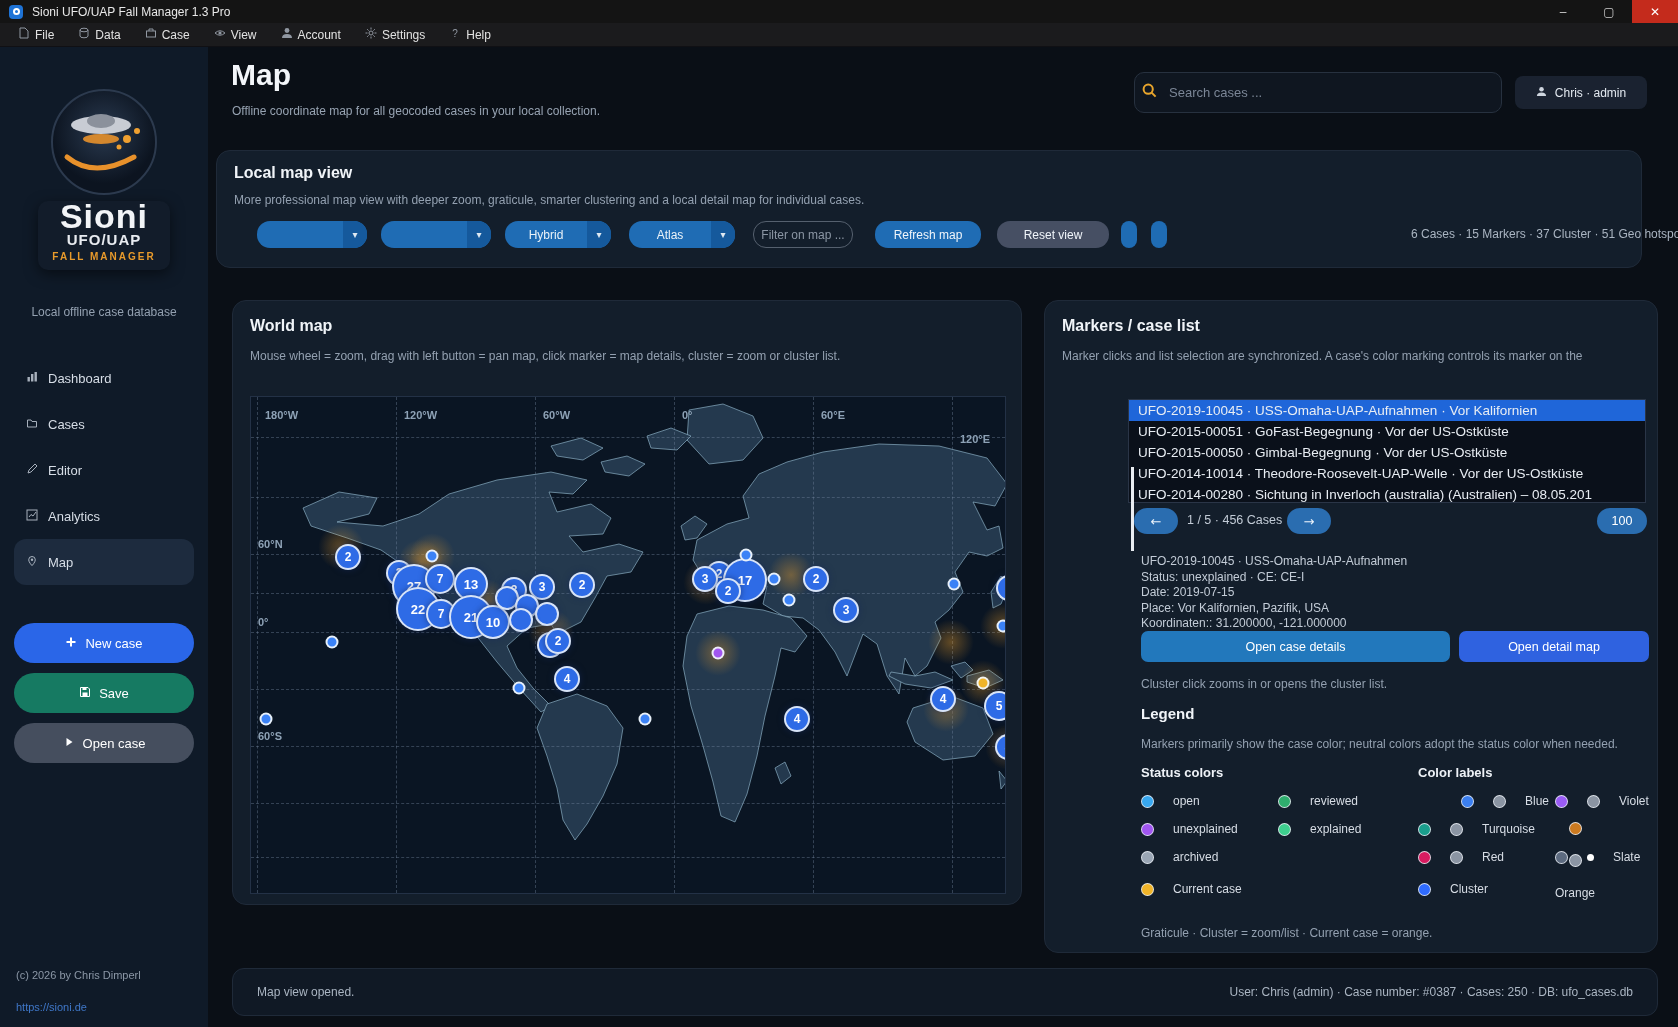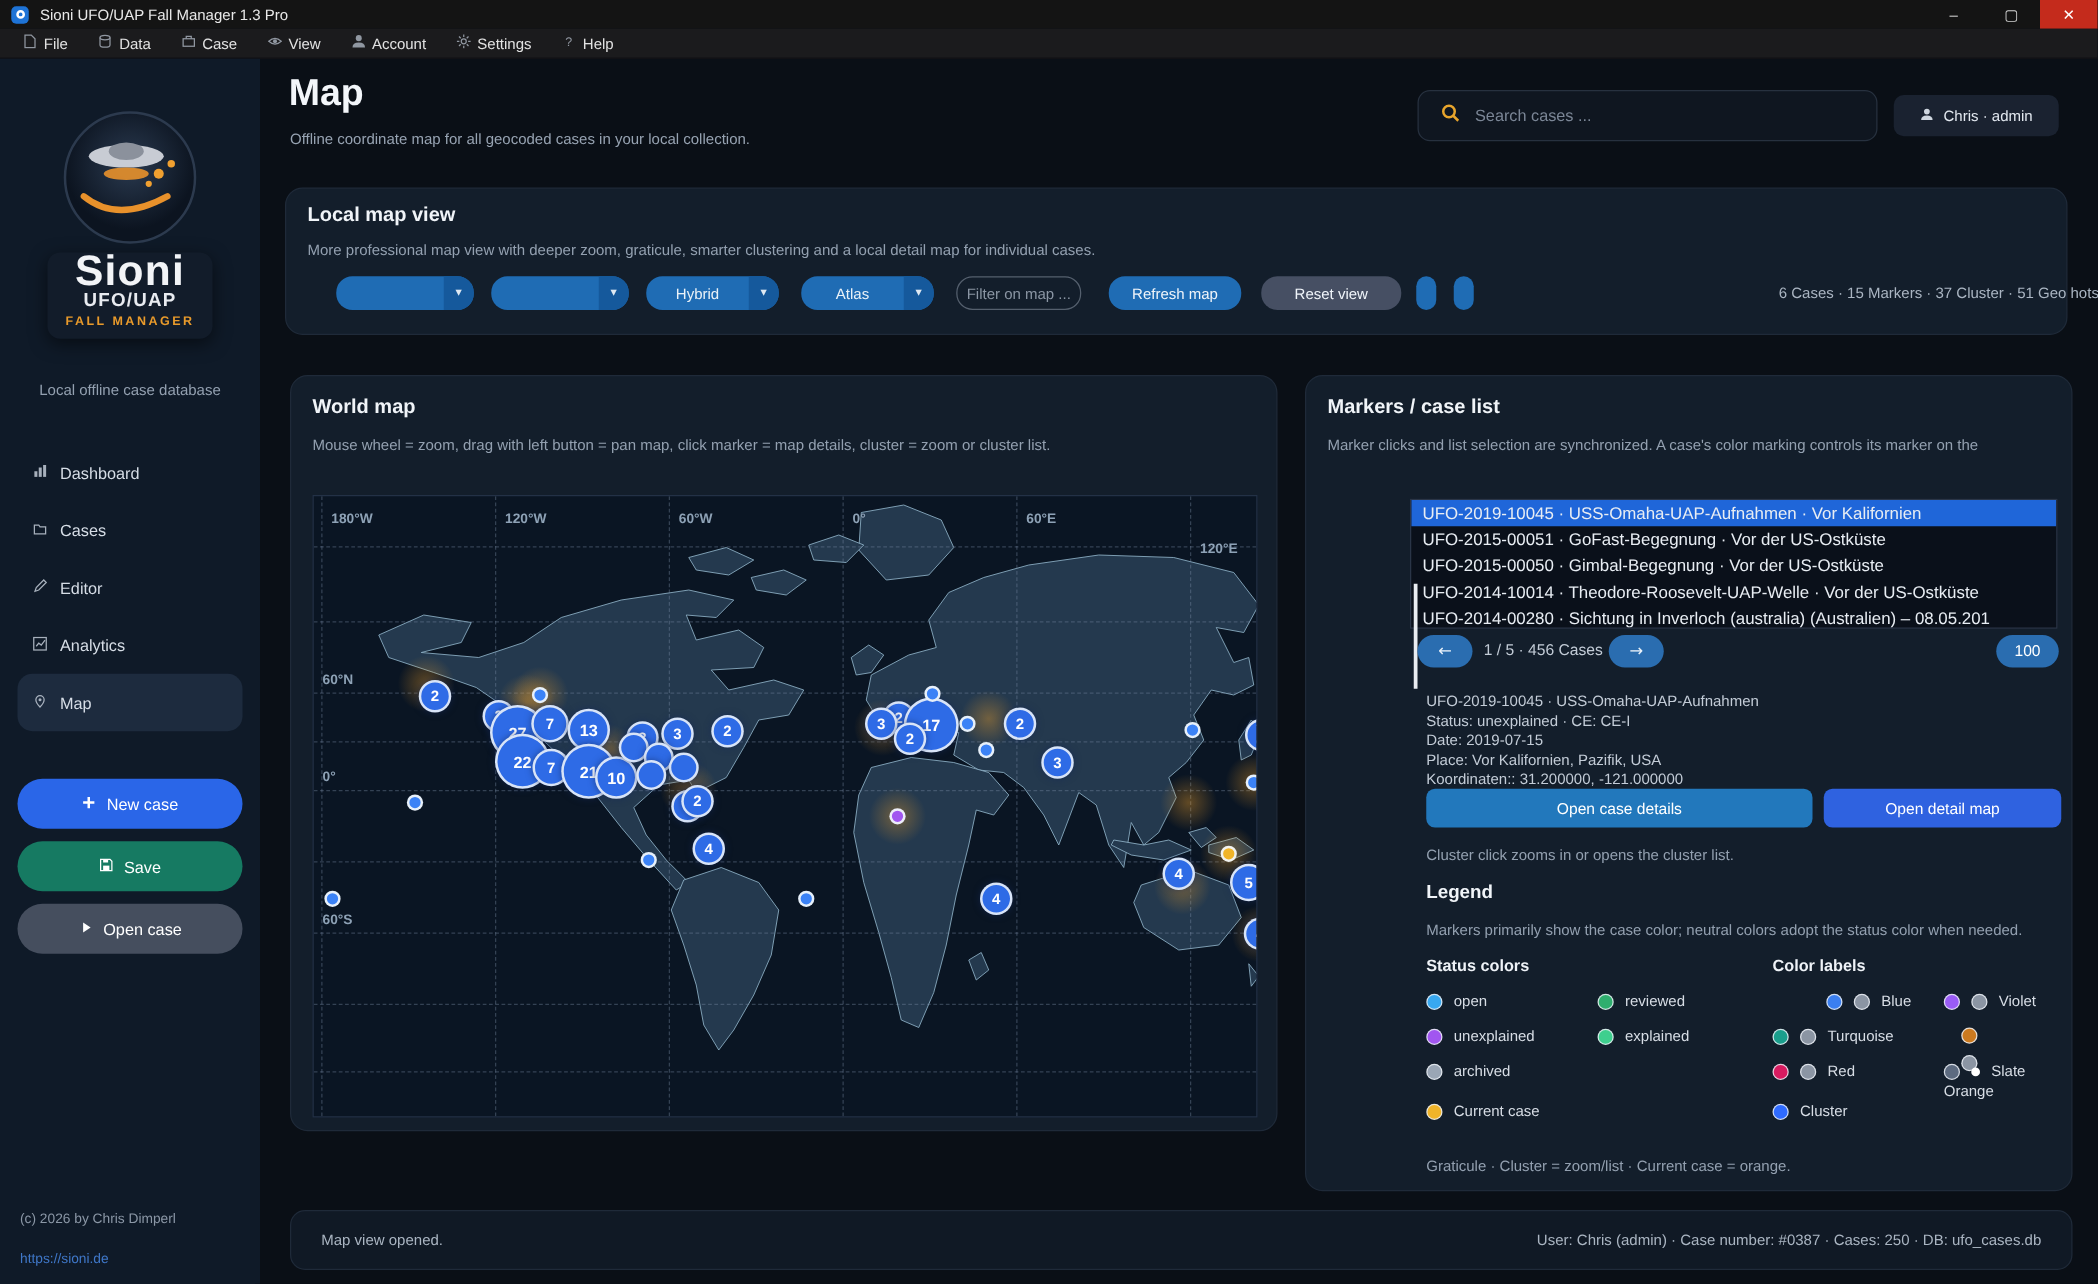--- a/index.html
+++ b/index.html
@@ -41,21 +41,21 @@
   .nav-item svg { opacity:.85; }
   .side-btn { position:absolute; left:14px; width:180px; height:40px; border-radius:20px;
     display:flex; align-items:center; justify-content:center; gap:8px; font-size:13px; color:#fff; }
   #side-footer { position:absolute; left:16px; width:190px; font-size:11px; color:#8b97a6; }
   #side-link { color:#3f77c8; }
 
   
   #page-title { position:absolute; left:231px; top:58px; font-size:30px; font-weight:bold; color:#f3f6fa; }
   #page-sub { position:absolute; left:232px; top:104px; font-size:12px; color:#97a3b2; }
   #search-box { position:absolute; left:1134px; top:72px; width:368px; height:41px; background:#0f1620;
-    border:1px solid #27313f; border-radius:10px; display:flex; align-items:center; gap:12px; padding-left:18px; }
+    border:1px solid #27313f; border-radius:10px; display:flex; align-items:center; gap:12px; padding-left:7px; }
   #search-ph { font-size:13px; color:#7b8696; }
   #account-chip { position:absolute; left:1515px; top:76px; width:132px; height:33px; background:#1a2230;
     border-radius:8px; display:flex; align-items:center; justify-content:center; gap:8px; font-size:12px; color:#e3e9f0; }
 
   .card { position:absolute; background:#131e2b; border:1px solid #1f2a39; border-radius:14px; }
   .card-h { font-size:16px; font-weight:bold; color:#f0f4f8; }
   .card-sub { font-size:12px; color:#93a0b0; }
 
   
   .dd { position:absolute; top:70px; height:27px; border-radius:13px; background:#1f6cb4; color:#eaf2f8;
@@ -95,21 +95,21 @@
   .pg-btn { position:absolute; width:44px; height:26px; border-radius:13px; background:#2a6db0; color:#eaf2fa;
     font-size:13px; display:flex; align-items:center; justify-content:center; font-family:"DejaVu Sans",sans-serif; }
   #pg-label { position:absolute; left:142px; top:212px; font-size:12.5px; color:#c2cbd6; }
   #pg-size { position:absolute; left:552px; top:207px; width:50px; height:26px; border-radius:13px;
     background:#2a6db0; color:#fff; font-size:12.5px; display:flex; align-items:center; justify-content:center; }
   .detail-line { font-size:12px; color:#c3ccd7; line-height:15.5px; }
   .panel-btn { position:absolute; height:31px; border-radius:7px; color:#fff; font-size:12.5px;
     display:flex; align-items:center; justify-content:center; }
   .note { font-size:12px; color:#93a0b0; }
   .lg-title { font-size:13px; font-weight:bold; color:#eef2f7; }
-  .lg-entry { position:absolute; display:flex; align-items:center; gap:9px; font-size:12px; color:#d7dde5; }
+  .lg-entry { position:absolute; display:flex; align-items:center; gap:19px; font-size:12px; color:#d7dde5; }
   .lg-dot { width:13px; height:13px; border-radius:50%; border:1.5px solid rgba(235,240,246,.85); }
   .lg-dot.small { width:7px; height:7px; border:none; }
 
   
   #statusbar { position:absolute; left:232px; top:968px; width:1426px; height:48px; background:#10192575;
     background:#101925; border:1px solid #1f2a39; border-radius:12px; display:flex; align-items:center;
     justify-content:space-between; padding:0 24px; font-size:12px; color:#aab5c2; }
 </style>
 </head>
 <body>
@@ -288,21 +288,21 @@
   <span id="search-ph">Search cases ...</span>
 </div>
 <div id="account-chip">
   <span><svg width="11" height="11" viewBox="0 0 12 12">
         <circle cx="6" cy="3.5" r="2.5" fill="#cfd6df"></circle>
         <path d="M1,11 Q1,7 6,7 Q11,7 11,11 Z" fill="#cfd6df"></path>
       </svg></span>
   <span>Chris · admin</span>
 </div>
 
-<div class="card" style="left:228px; top:150px; width:1426px; height:118px;">
+<div class="card" style="left:216px; top:150px; width:1426px; height:118px;">
   <div class="card-h" style="position:absolute; left:17px; top:13px;">Local map view</div>
   <div class="card-sub" style="position:absolute; left:17px; top:42px;">More professional map view with deeper zoom, graticule, smarter clustering and a local detail map for individual cases.</div>
   <div id="dd-row">
       <div class="dd" style="left: 40px; width: 110px;">
         <span class="lbl"></span>
         <span class="chev">▾</span>
       </div>
       <div class="dd" style="left: 164px; width: 110px;">
         <span class="lbl"></span>
         <span class="chev">▾</span>

